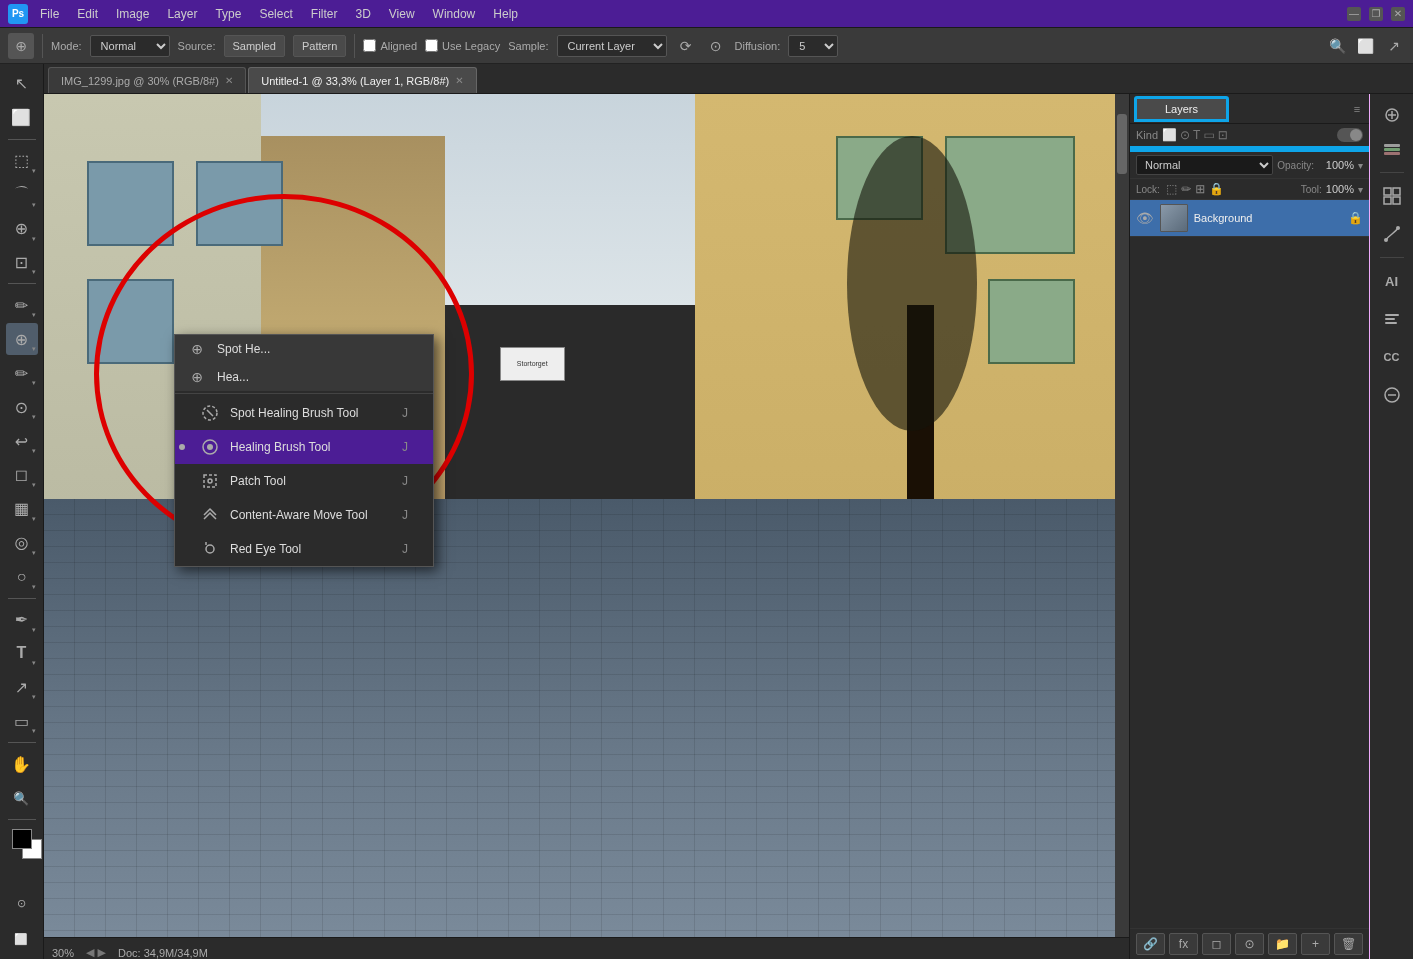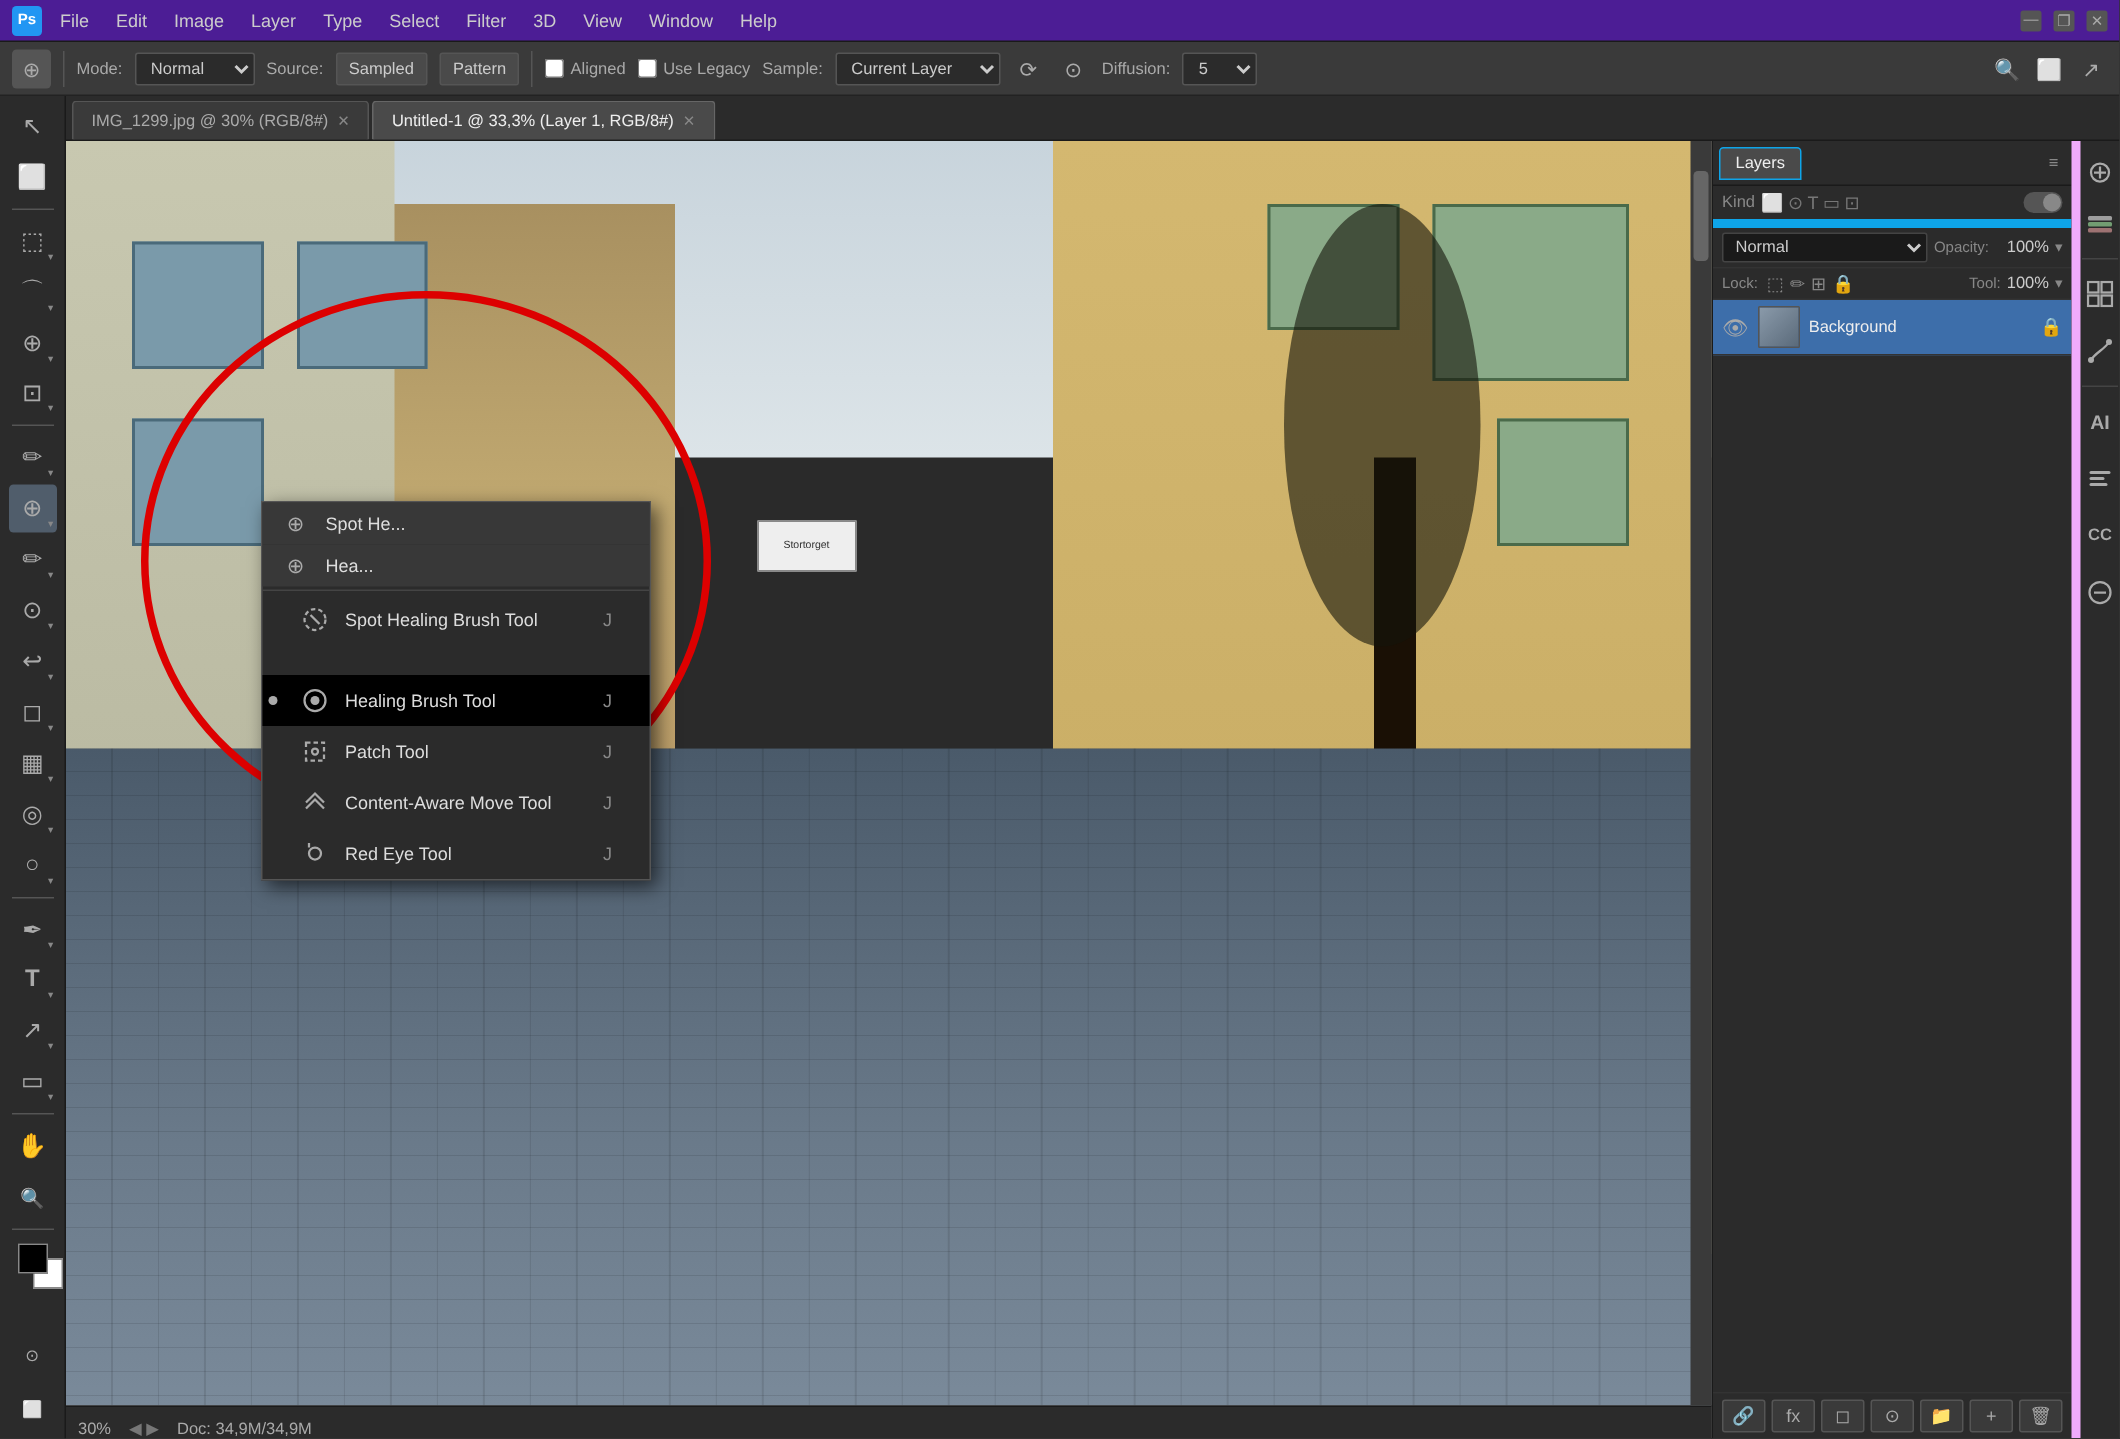--- a/index.html
+++ b/index.html
@@ -45,34 +45,34 @@
 
     
     .street-text { position: absolute; bottom: 60px; left: 50%; transform: translateX(-50%); font-family: 'Dancing Script', cursive, Georgia, serif; font-size: 42px; color: #cc2222; font-style: italic; white-space: nowrap; text-shadow: 0 1px 3px rgba(0,0,0,0.5); }
 
     
     .red-circle { position: absolute; top: 100px; left: 50px; width: 380px; height: 360px; border: 5px solid #dd0000; border-radius: 50%; pointer-events: none; }
 
     
     .context-menu { position: absolute; top: 240px; left: 130px; background: #2b2b2b; border: 1px solid #555; min-width: 260px; z-index: 100; box-shadow: 4px 4px 12px rgba(0,0,0,0.6); }
     .context-menu-item { display: flex; align-items: center; padding: 7px 25px; gap: 10px; cursor: pointer; position: relative; }
-    .context-menu-item.selected { background: #000000; margin-top: 20px; }
+    .context-menu-item.selected { background: #4c1d95; }
     .context-menu-item .menu-tool-icon { width: 20px; height: 20px; display: flex; align-items: center; justify-content: center; font-size: 14px; color: #aaa; flex-shrink: 0; }
     .context-menu-item .menu-item-label { flex: 1; color: #ddd; font-size: 12px; }
     .context-menu-item .menu-shortcut { color: #888; font-size: 12px; }
     .context-menu-item .active-dot { position: absolute; left: 4px; width: 6px; height: 6px; background: #aaa; border-radius: 50%; }
     .menu-divider { height: 1px; background: #444; margin: 2px 0; }
 
     
     .status-bar { background: #2b2b2b; height: 22px; display: flex; align-items: flex-end; padding: 0 8px; font-size: 11px; color: #aaa; border-top: 1px solid #1a1a1a; gap: 12px; }
 
     
     .right-panel { width: 240px; background: #2b2b2b; display: flex; flex-direction: column; flex-shrink: 0; border-left: 1px solid #1a1a1a; }
     .panel-tabs { background: #2b2b2b; height: 30px; display: flex; align-items: center; border-bottom: 1px solid #1a1a1a; padding: 0 4px; gap: 2px; }
-    .panel-tab { padding: 4px 10px; font-size: 11px; color: #aaa; cursor: pointer; background: #3a3a3a; border: 1px solid #0ea5e9; border-radius: 3px 3px 0 0; }
+    .panel-tab { padding: 4px 28px; font-size: 11px; color: #aaa; cursor: pointer; background: #3a3a3a; border: 3px solid #0ea5e9; border-radius: 3px 3px 0 0; }
     .panel-tab.active { color: #eee; background: #4a4a4a; }
     .layers-search { display: flex; align-items: center; padding: 4px 6px; border-bottom: 6px solid #0ea5e9; gap: 4px; }
     .layers-filter-icons { display: flex; gap: 3px; }
     .filter-icon { color: #777; font-size: 12px; cursor: pointer; }
     .blend-row { display: flex; align-items: center; padding: 3px 6px; border-bottom: 1px solid #333; gap: 4px; }
     .blend-dropdown { background: #1a1a1a; border: 1px solid #444; color: #ccc; font-size: 11px; padding: 1px 4px; height: 20px; flex: 1; border-radius: 2px; }
     .opacity-row { display: flex; align-items: center; gap: 4px; }
     .opacity-label { color: #888; font-size: 10px; }
     .opacity-value { color: #ccc; font-size: 11px; width: 36px; text-align: right; }
     .lock-row { display: flex; align-items: center; padding: 3px 6px; border-bottom: 1px solid #333; gap: 6px; }
@@ -82,21 +82,21 @@
     .fill-value { color: #ccc; font-size: 11px; }
     .layer-item { display: flex; align-items: center; padding: 4px 6px; gap: 6px; cursor: pointer; background: #3d6eaa; border-bottom: 1px solid #333; }
     .layer-thumb { width: 28px; height: 28px; background: #888; border: 1px solid #555; border-radius: 1px; flex-shrink: 0; }
     .layer-name { color: #eee; font-size: 11px; flex: 1; }
     .layer-lock { color: #aaa; font-size: 12px; }
     .layer-eye { color: #aaa; font-size: 14px; cursor: pointer; }
     .panel-bottom { display: flex; align-items: center; padding: 4px 6px; border-top: 1px solid #333; gap: 4px; margin-top: auto; }
     .panel-action-btn { flex: 1; background: #3a3a3a; border: 1px solid #555; color: #aaa; font-size: 12px; height: 22px; cursor: pointer; border-radius: 2px; display: flex; align-items: center; justify-content: center; }
 
     
-    .far-right { width: 32px; background: #2b2b2b; display: flex; flex-direction: column; align-items: center; padding: 6px 0; gap: 8px; flex-shrink: 0; border-left: 6px solid #f0abfc; }
+    .far-right { width: 44px; background: #2b2b2b; display: flex; flex-direction: column; align-items: center; padding: 6px 0; gap: 8px; flex-shrink: 0; border-left: 1px solid #f0abfc; }
     .fr-icon { width: 30px; height: 30px; display: flex; align-items: center; justify-content: center; color: #aaa; cursor: pointer; font-size: 14px; border-radius: 3px; }
     .fr-separator { width: 24px; height: 1px; background: #444; }
 
     
     .scene { width: 100%; height: 100%; position: relative; background: #2a2a2a; overflow: hidden; }
     .sky { position: absolute; top: 0; left: 0; right: 0; height: 25%; background: linear-gradient(180deg, #c8d4dc 0%, #dce4e8 100%); }
   </style>
 </head>
 <body>
 

